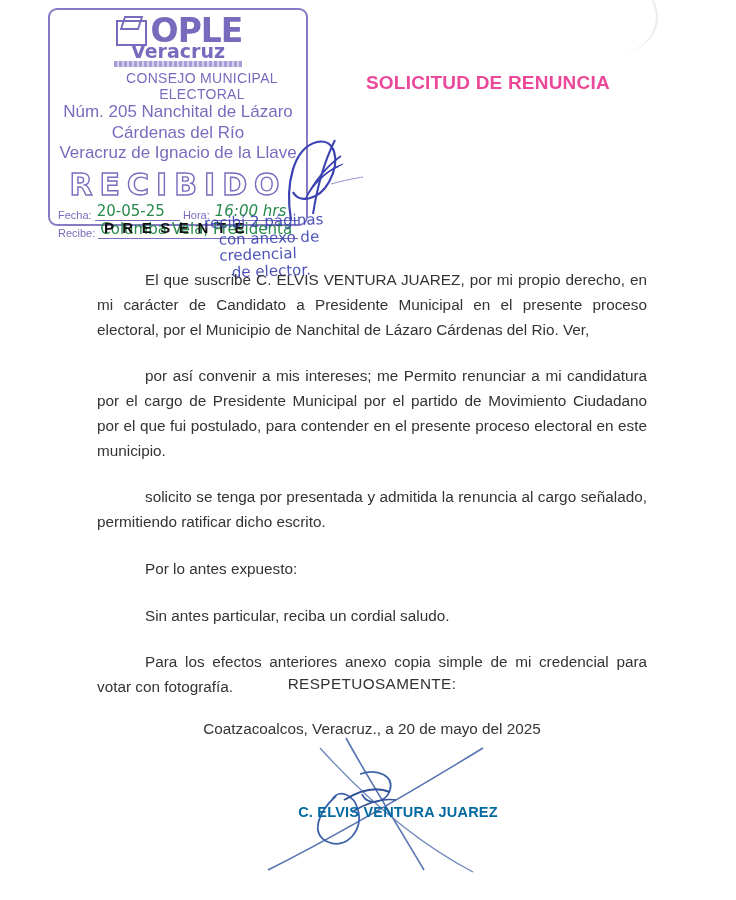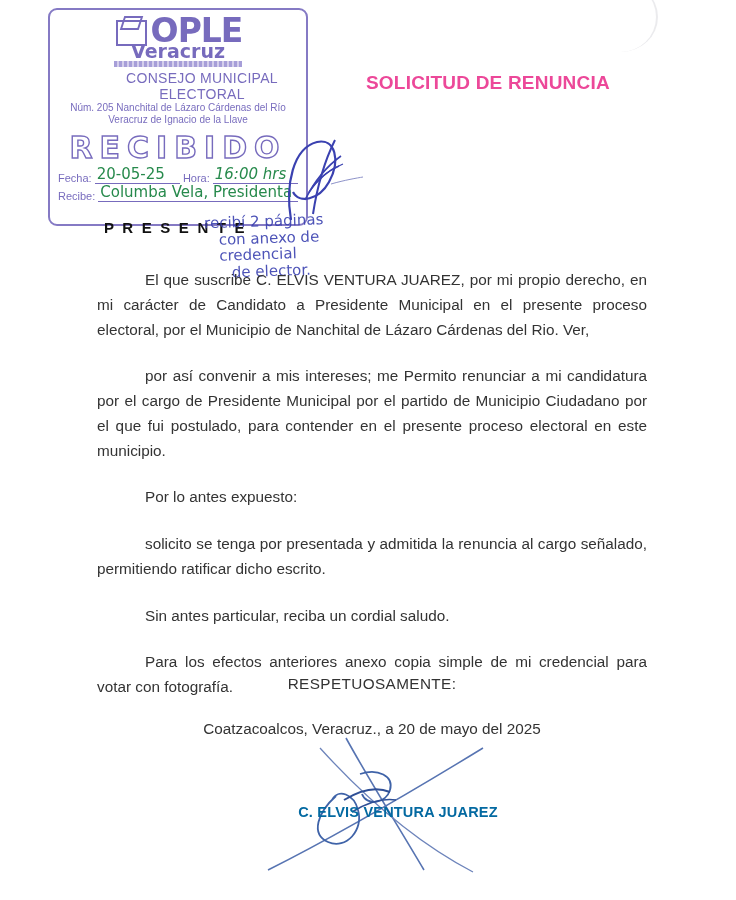--- a/index.html
+++ b/index.html
@@ -98,21 +98,21 @@
     background: repeating-linear-gradient(90deg,#8e83cd 0 3px, #c9c2e6 3px 5px);
     opacity: .85;
   }
   .stamp-line1 {
     font-size: 14px;
     letter-spacing: .3px;
     line-height: 1.15;
     margin-left: 48px;
   }
   .stamp-line2, .stamp-line3 {
-    font-size: 10px;
+    font-size: 17px;
     line-height: 1.2;
   }
   .recibido {
     font-size: 30px;
     font-weight: bold;
     letter-spacing: 7px;
     margin: 4px 0 2px 0;
     color: #ffffff;
     -webkit-text-stroke: 1.4px #6c5fb8;
     font-family: "DejaVu Sans", sans-serif;
@@ -299,23 +299,23 @@
   <div class="presente">P R E S E N T E</div>
 
   <div class="hand-note">
     <span class="l1">recibí 2 páginas</span>
     <span class="l2">con anexo de credencial</span>
     <span class="l3">de elector.</span>
   </div>
 
   <div class="body-block">
     <p>El que suscribe C. ELVIS VENTURA JUAREZ, por mi propio derecho, en mi carácter de Candidato a Presidente Municipal en el presente proceso electoral, por el Municipio de Nanchital de Lázaro Cárdenas del Rio. Ver,</p>
-    <p>por así convenir a mis intereses; me Permito renunciar a mi candidatura por el cargo de Presidente Municipal por el partido de Municipio Ciudadano por el que fui postulado, para contender en el presente proceso electoral en este municipio.</p>
+    <p>por así convenir a mis intereses; me Permito renunciar a mi candidatura por el cargo de Presidente Municipal por el partido de Movimiento Ciudadano por el que fui postulado, para contender en el presente proceso electoral en este municipio.</p>
+    <p>solicito se tenga por presentada y admitida la renuncia al cargo señalado, permitiendo ratificar dicho escrito.</p>
     <p>Por lo antes expuesto:</p>
-    <p>solicito se tenga por presentada y admitida la renuncia al cargo señalado, permitiendo ratificar dicho escrito.</p>
     <p>Sin antes particular, reciba un cordial saludo.</p>
     <p class="last">Para los efectos anteriores anexo copia simple de mi credencial para votar con fotografía.</p>
   </div>
 
   <div class="closing">
     <div class="respeto">RESPETUOSAMENTE:</div>
     <div class="place">Coatzacoalcos, Veracruz., a 20 de mayo del 2025</div>
   </div>
 
   <div class="signature-area">

